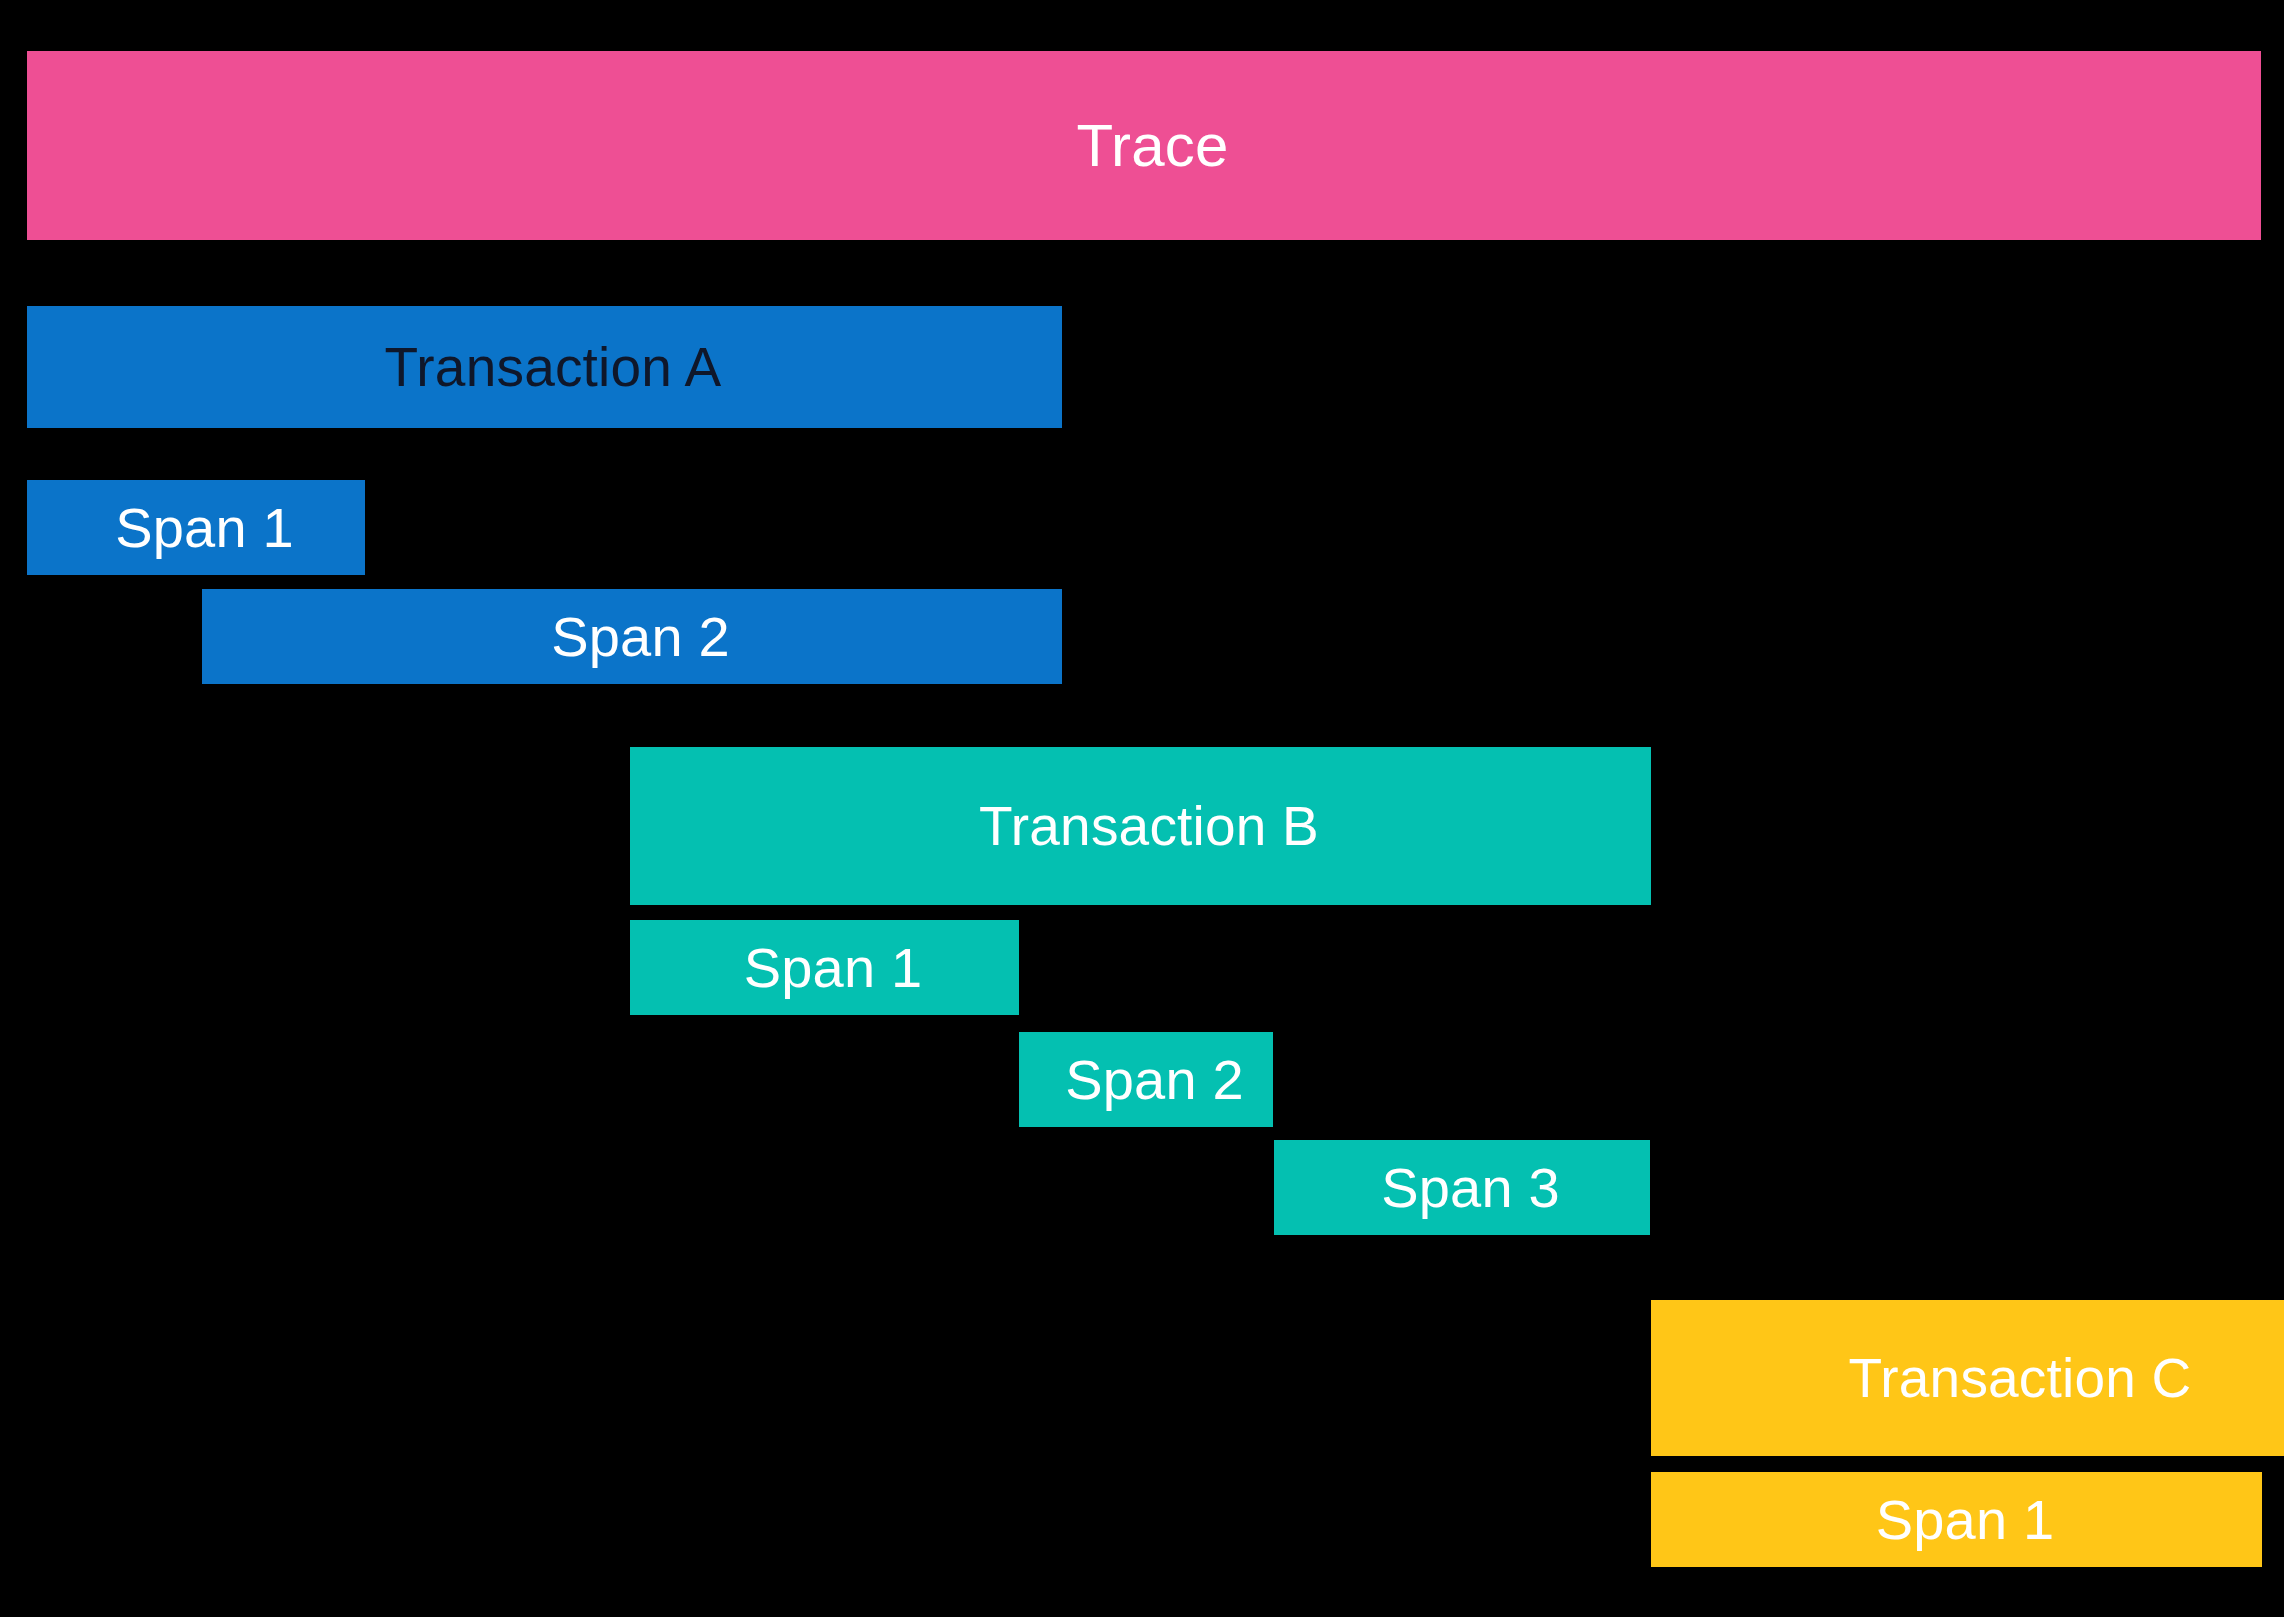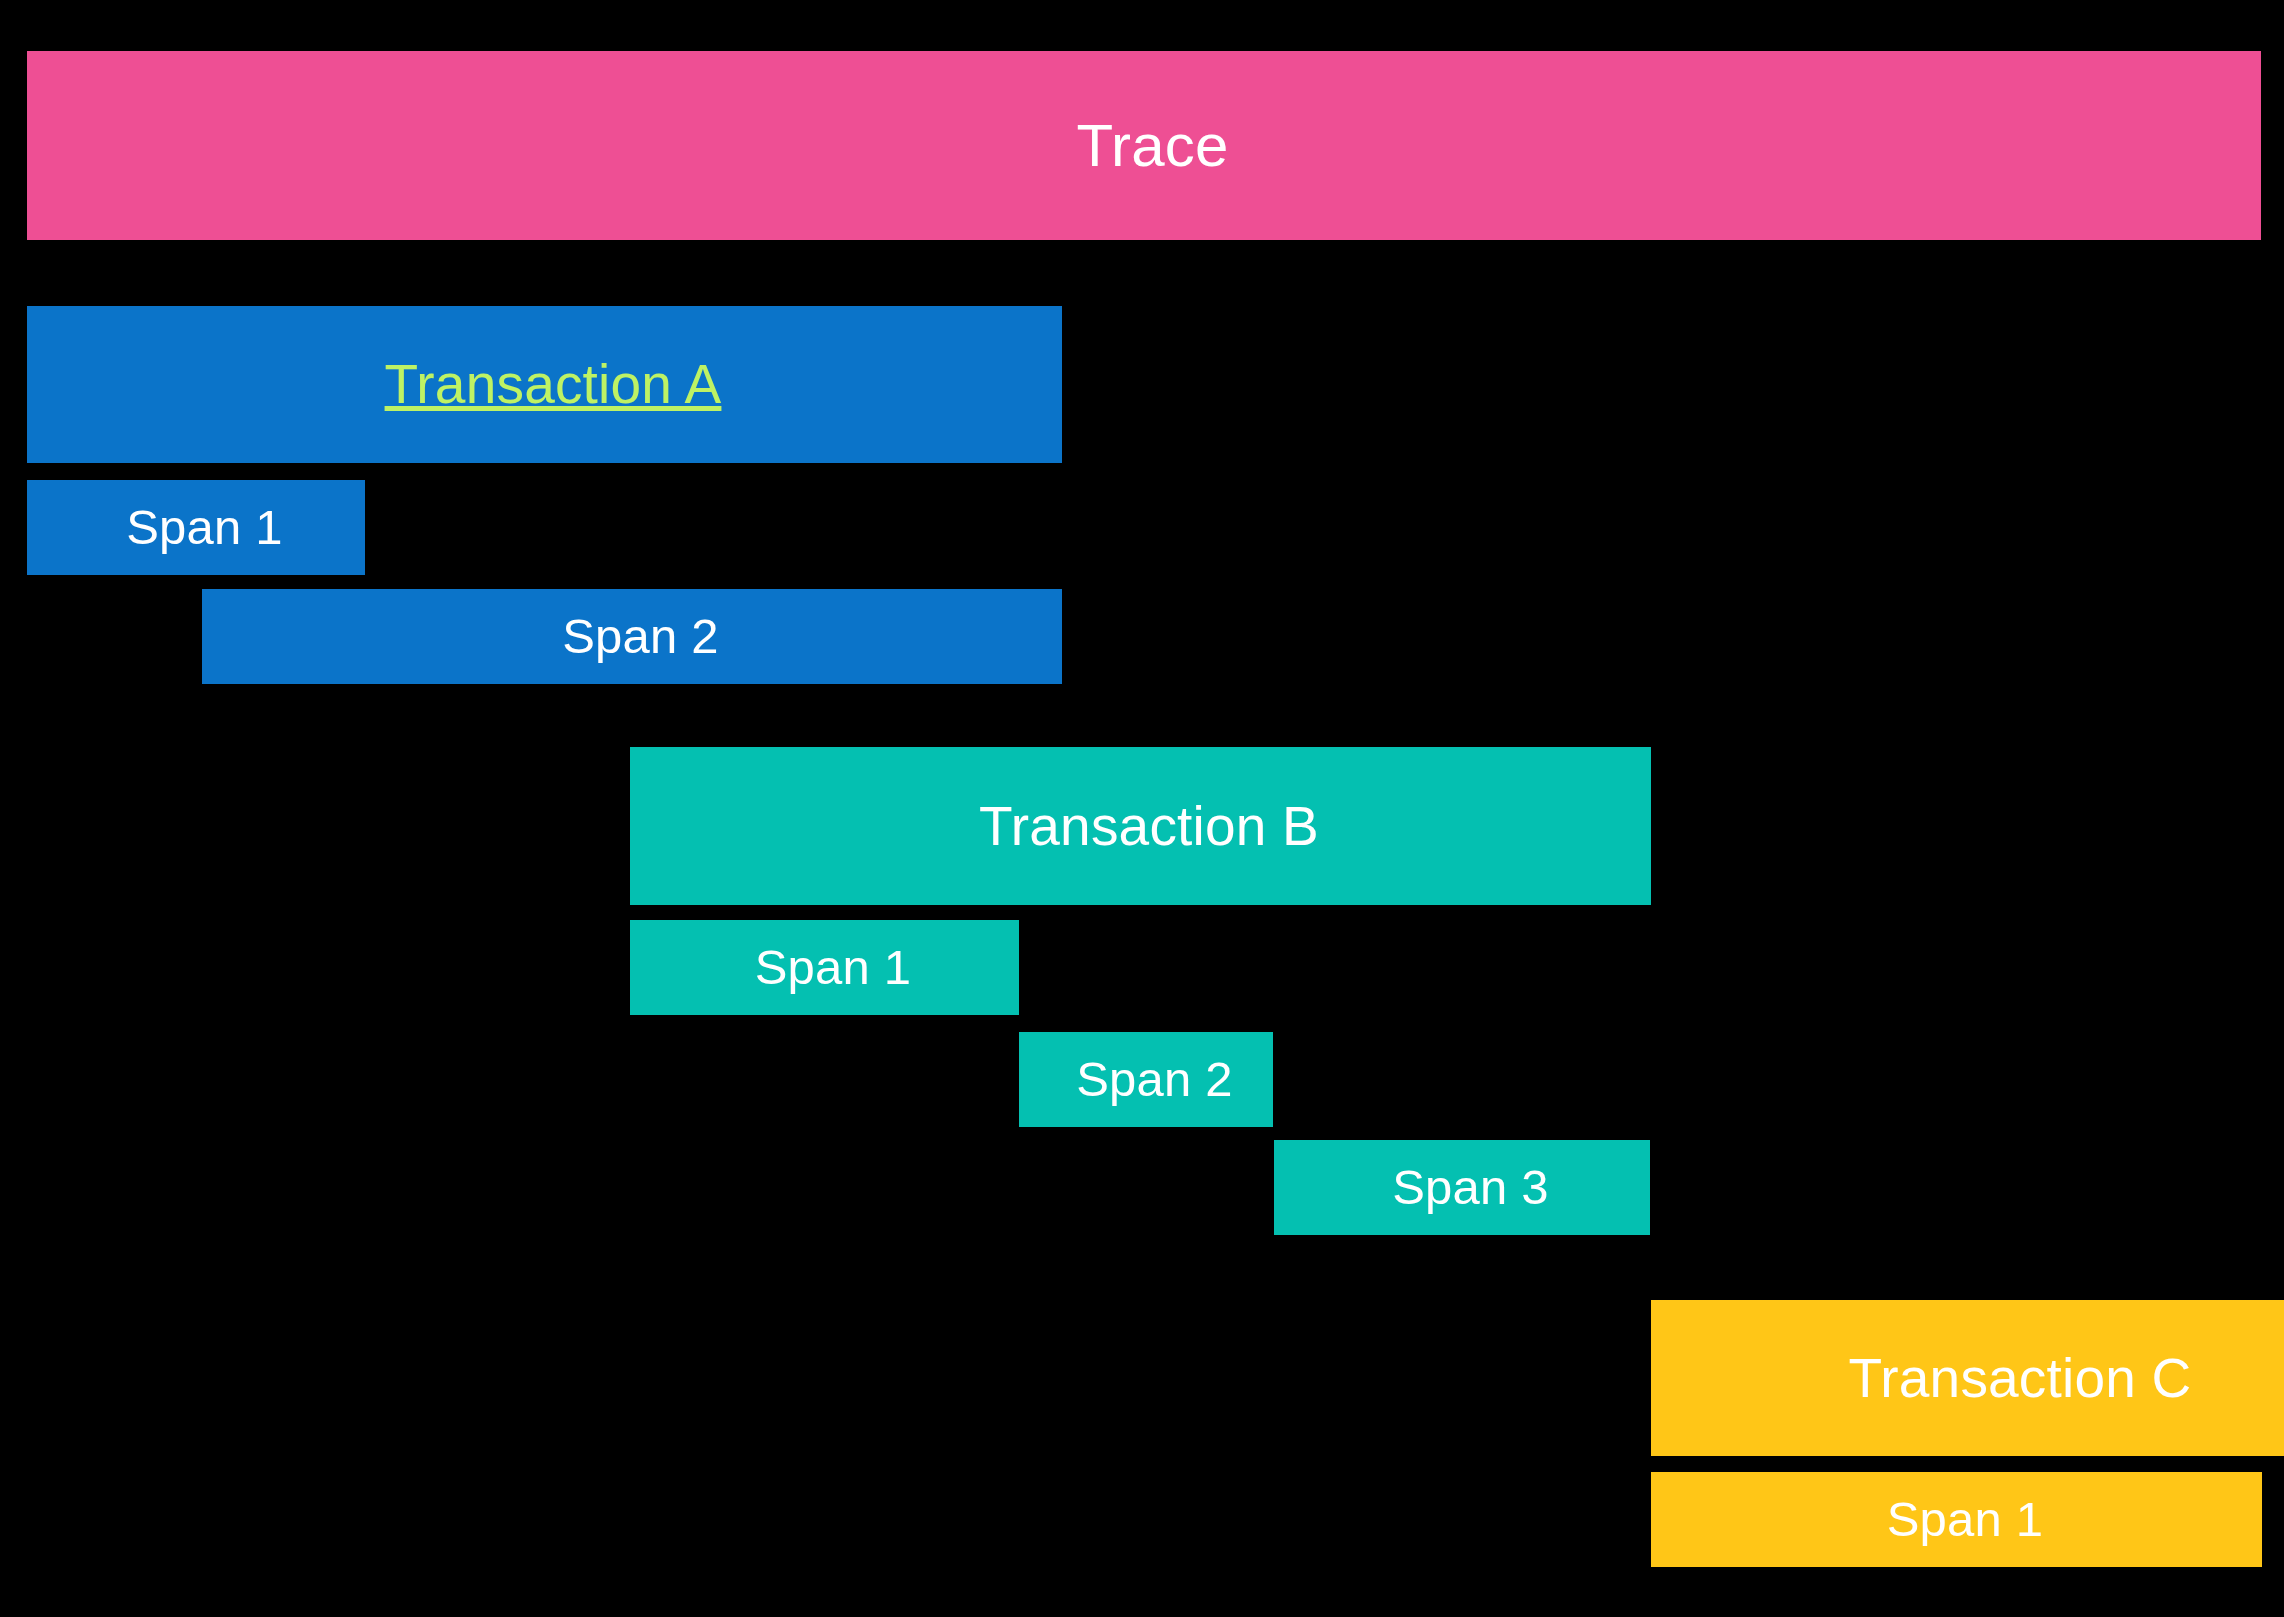--- a/index.html
+++ b/index.html
@@ -33,32 +33,32 @@
     display: block;
     line-height: 1;
     font-weight: 400;
     letter-spacing: 0.2px;
   }
   
   .lvl-trace .bar-label { font-size: 60px; }
   
   .lvl-txn .bar-label { font-size: 55px; }
   
-  .lvl-span .bar-label { font-size: 49px; }
+  .lvl-span .bar-label { font-size: 56px; }
 
   .align-center { justify-content: center; }
 </style>
 </head>
 <body>
 
 <div id="canvas" style="background: rgb(0, 0, 0);">
     <div class="bar lvl-trace align-center" style="left: 27px; top: 51px; width: 2234px; height: 189px; background: rgb(238, 79, 148); color: rgb(255, 255, 255);">
       <span class="bar-label">Trace</span>
     </div>
-    <div class="bar lvl-txn align-center" style="left: 27px; top: 306px; width: 1035px; height: 157px; background: rgb(11, 116, 201); color: #bef264; text-decoration: underline;">
+    <div class="bar lvl-txn align-center" style="left: 27px; top: 306px; width: 1035px; height: 122px; background: rgb(11, 116, 201); color: #0f172a;">
       <span class="bar-label">Transaction A</span>
     </div>
     <div class="bar lvl-span align-center" style="left: 27px; top: 480px; width: 338px; height: 95px; background: rgb(11, 116, 201); color: rgb(255, 255, 255);">
       <span class="bar-label">Span 1</span>
     </div>
     <div class="bar lvl-span align-center" style="left: 202px; top: 589px; width: 860px; height: 95px; background: rgb(11, 116, 201); color: rgb(255, 255, 255);">
       <span class="bar-label">Span 2</span>
     </div>
     <div class="bar lvl-txn align-center" style="left: 630px; top: 747px; width: 1021px; height: 158px; background: rgb(4, 192, 177); color: rgb(255, 255, 255);">
       <span class="bar-label">Transaction B</span>

